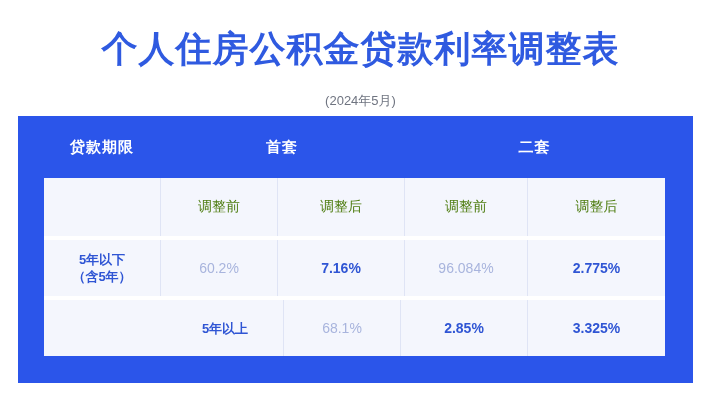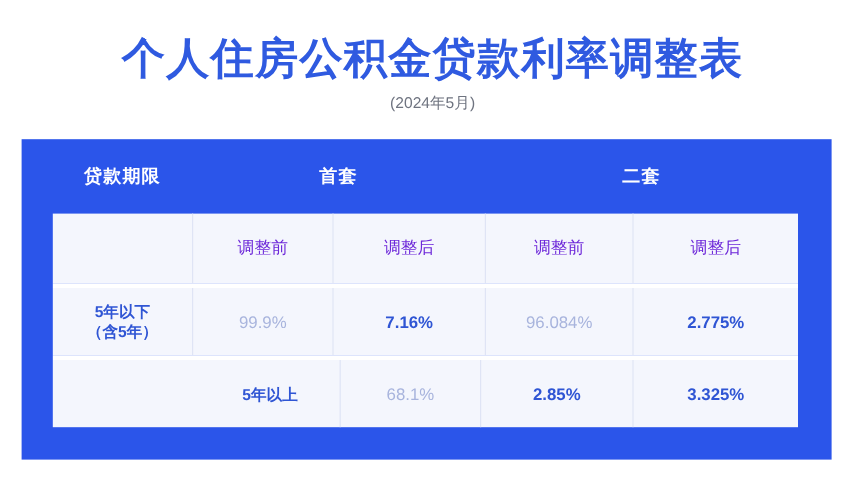--- a/index.html
+++ b/index.html
@@ -29,21 +29,21 @@
   }
   .main-title {
     font-size: 36px;
     font-weight: bold;
     color: #2f5ae0;
     letter-spacing: 1px;
     line-height: 38px;
     white-space: nowrap;
   }
   .sub-title {
-    margin-top: 9px;
+    margin-top: 24px;
     font-size: 13px;
     color: #6f7480;
     line-height: 18px;
     white-space: nowrap;
   }
 
   
   .panel {
     position: absolute;
     left: 18px;
@@ -111,21 +111,21 @@
     white-space: nowrap;
     font-size: 13px;
   }
   .c0 { width: 116px; }
   .c1 { width: 117px; border-left: 1px solid #dfe4f5; }
   .c2 { width: 127px; border-left: 1px solid #dfe4f5; }
   .c3 { width: 123px; border-left: 1px solid #dfe4f5; }
   .c4 { width: 138px; border-left: 1px solid #dfe4f5; }
 
   .subhead .tcell {
-    color: #6d28d9;
+    color: #4d7c0f;
     font-size: 14px;
   }
   .term-label {
     color: #2f55d4;
     font-size: 13px;
     font-weight: bold;
     line-height: 17px;
   }
   .val-before {
     color: #a8b4dd;
@@ -168,21 +168,21 @@
 
       <div class="row-gap"></div>
 
       <div class="trow data">
         <div class="tcell c0">
           <div>
             <div class="term-label">5年以下</div>
             <div class="term-label">（含5年）</div>
           </div>
         </div>
-        <div class="tcell c1 val-before">99.9%</div>
+        <div class="tcell c1 val-before">60.2%</div>
         <div class="tcell c2 val-after">7.16%</div>
         <div class="tcell c3 val-before">96.084%</div>
         <div class="tcell c4 val-after">2.775%</div>
       </div>
 
       <div class="row-gap"></div>
 
       <div class="trow data">
         <div class="tcell c0">
           <div>

